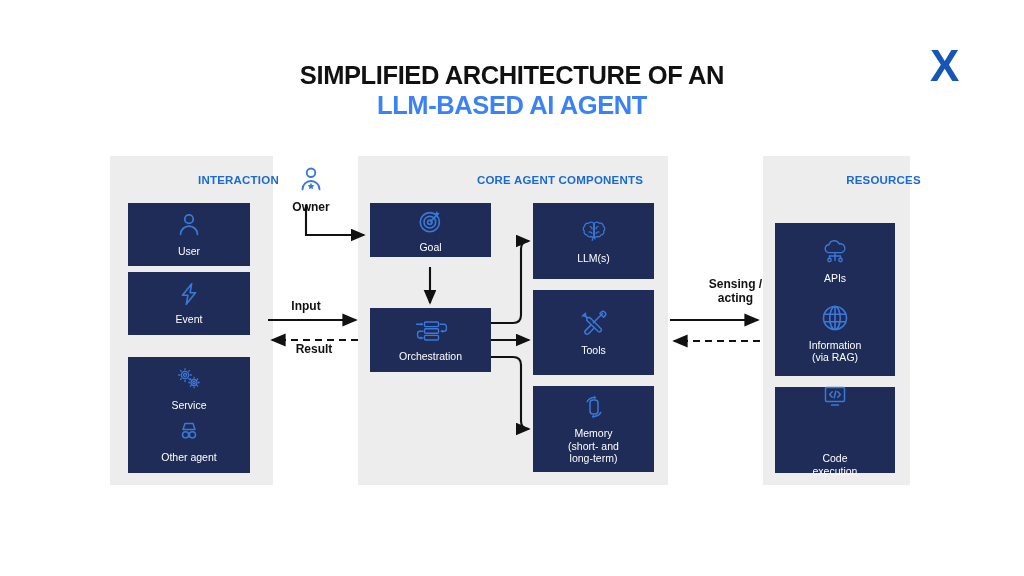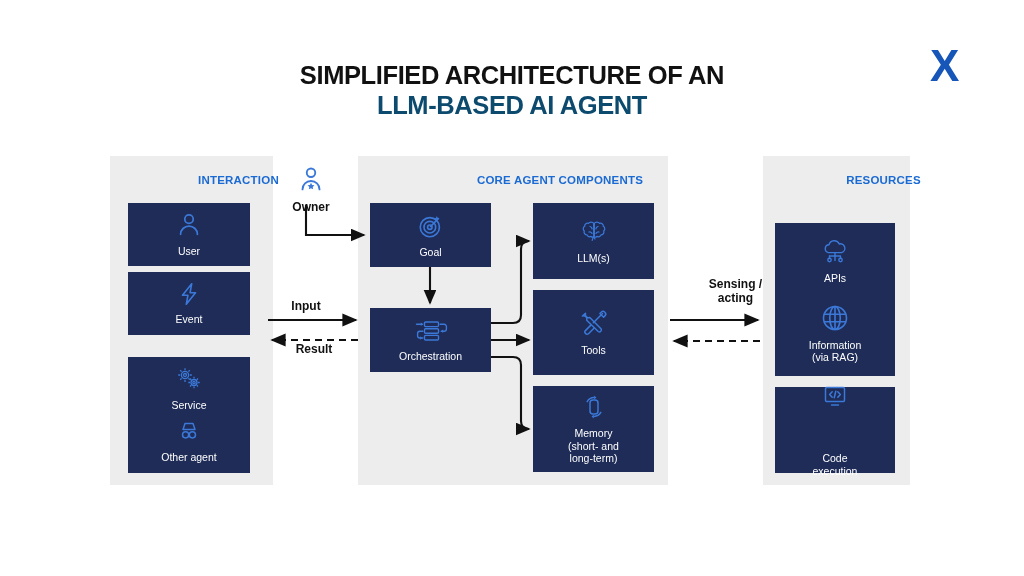--- a/index.html
+++ b/index.html
@@ -32,21 +32,21 @@
     font-weight: bold;
     letter-spacing: -0.4px;
     color: #111111;
     white-space: nowrap;
   }
   #title-line2 {
     display: block;
     font-size: 25.5px;
     font-weight: bold;
     letter-spacing: -0.4px;
-    color: #0c4a6e;
+    color: #3b82f6;
     white-space: nowrap;
   }
 
   
   #brand-x {
     position: absolute;
     left: 930px;
     top: 44px;
     font-size: 44px;
     font-weight: bold;
@@ -103,21 +103,21 @@
     white-space: pre-line;
   }
 
   
   #node-user        { left: 128px; top: 203px; width: 122px; height: 63px; }
   #node-event       { left: 128px; top: 272px; width: 122px; height: 63px; }
   #node-service     { left: 128px; top: 341px; width: 122px; height: 63px; margin-top: 16px; }
   #node-other-agent { left: 128px; top: 410px; width: 122px; height: 63px; }
 
   
-  #node-goal          { left: 370px; top: 203px; width: 121px; height: 64px; }
+  #node-goal          { left: 370px; top: 203px; width: 121px; height: 54px; }
   #node-orchestration { left: 370px; top: 308px; width: 121px; height: 64px; }
   #node-llm           { left: 533px; top: 203px; width: 121px; height: 76px; }
   #node-tools         { left: 533px; top: 290px; width: 121px; height: 85px; }
   #node-memory        { left: 533px; top: 386px; width: 121px; height: 86px; }
 
   
   #node-apis        { left: 775px; top: 203px; width: 120px; height: 76px; margin-top: 20px; }
   #node-information { left: 775px; top: 290px; width: 120px; height: 86px; }
   #node-code        { left: 775px; top: 387px; width: 120px; height: 86px; gap: 35px; }
 

